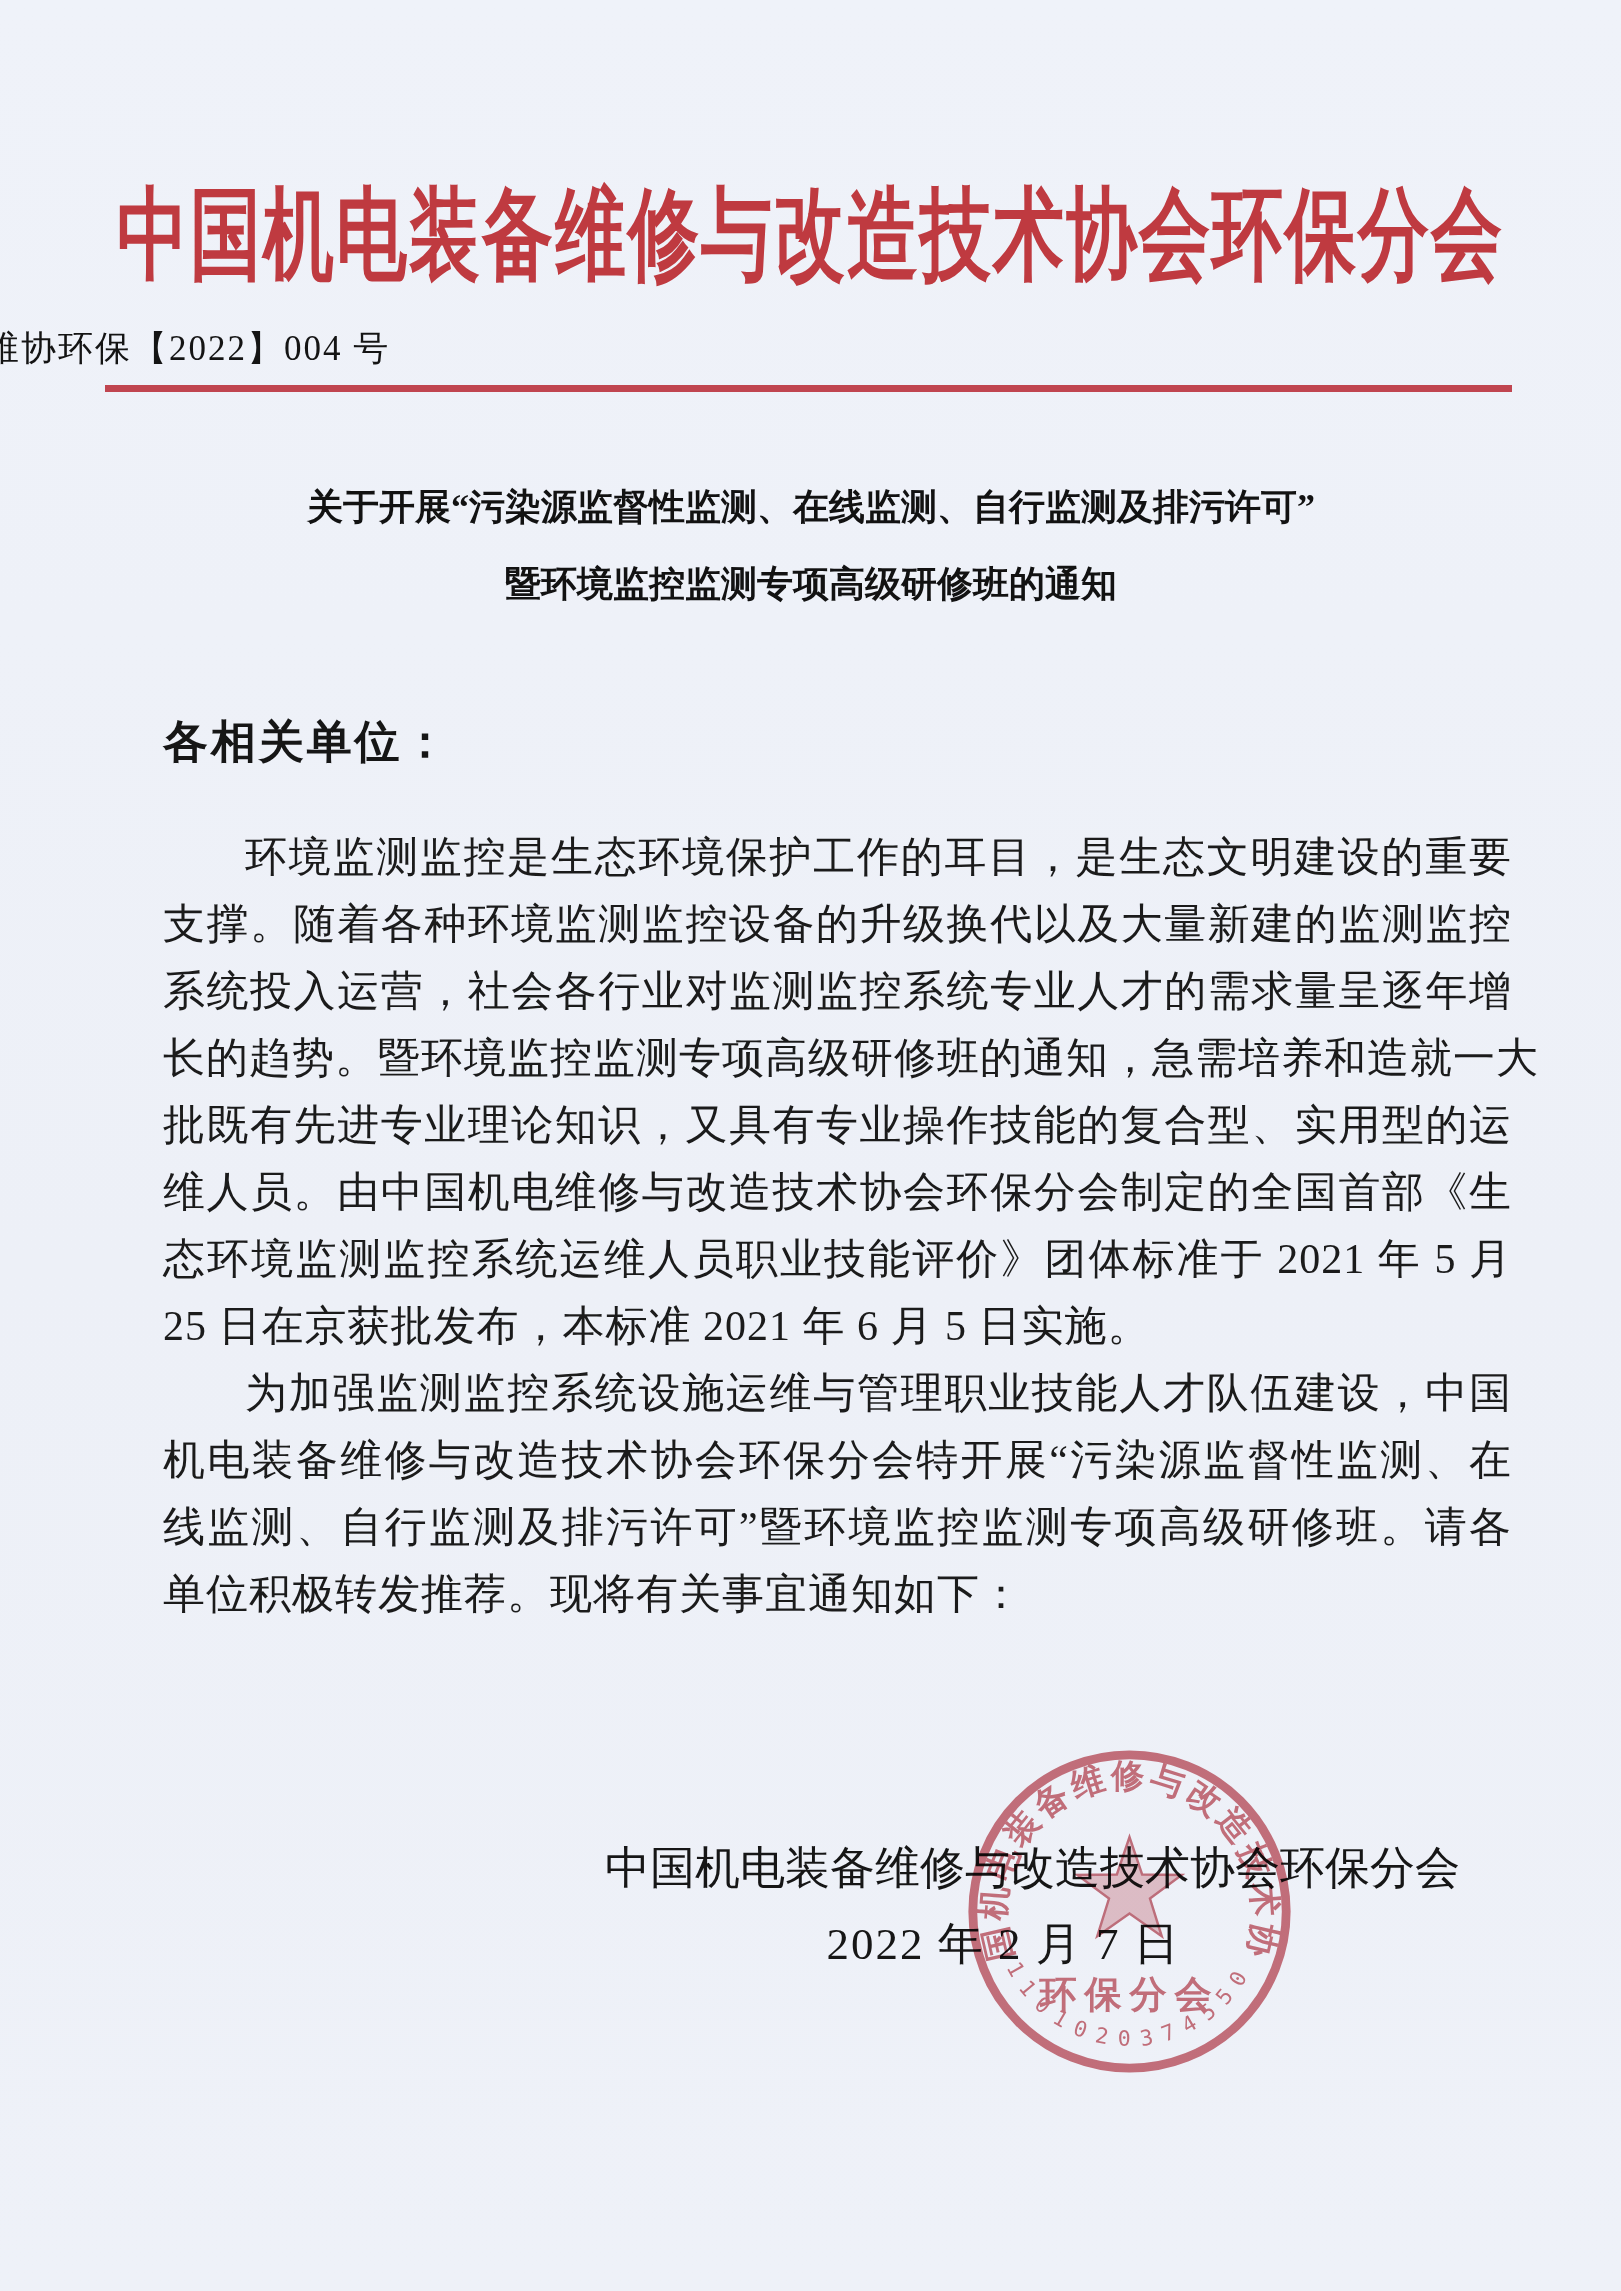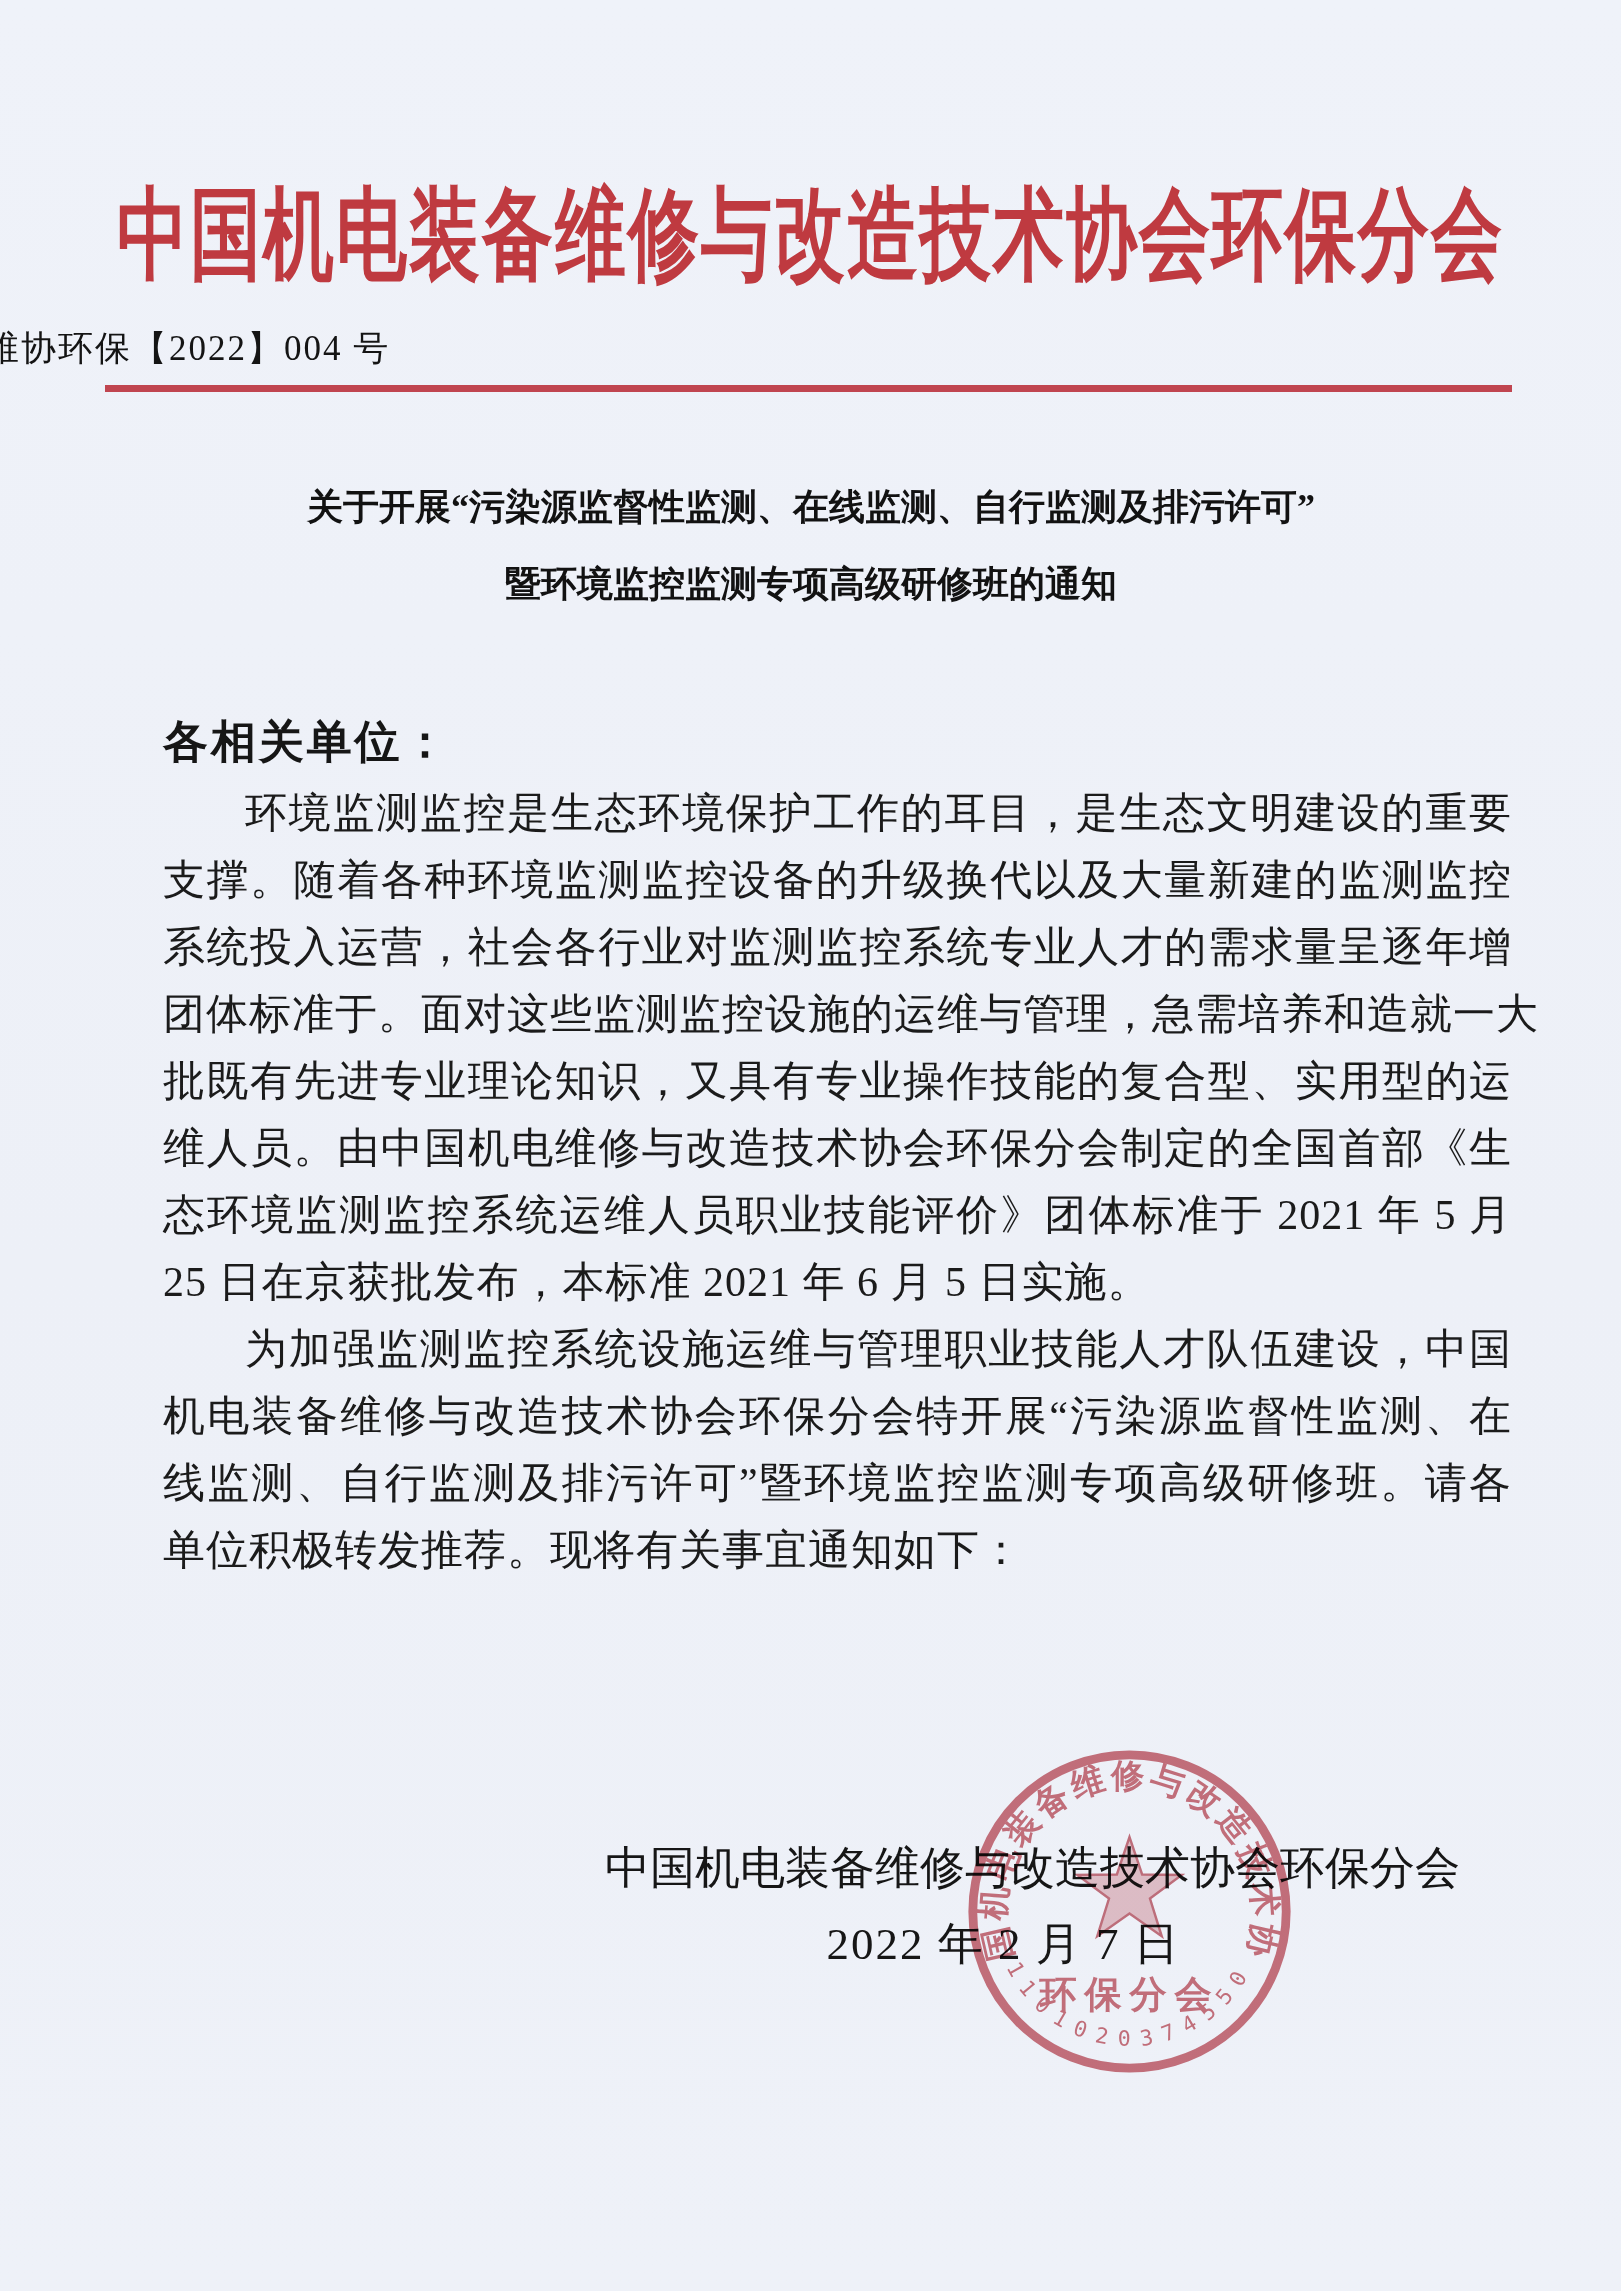--- a/index.html
+++ b/index.html
@@ -55,21 +55,21 @@
   
   .salutation {
     position: absolute;
     top: 712px; left: 163px;
     font-size: 45px; font-weight: bold;
     letter-spacing: 2.9px;
     color: #161616;
   }
   .body-text {
     position: absolute;
-    top: 780px; left: 163px; width: 1349px;
+    top: 824px; left: 163px; width: 1349px;
     font-size: 42px;
     color: #1b1b1b;
   }
   .body-line {
     line-height: 67px;
     height: 67px;
     text-align: justify;
     text-align-last: justify;
     letter-spacing: 1px;
     white-space: nowrap;
@@ -131,21 +131,21 @@
     <div>暨环境监控监测专项高级研修班的通知</div>
   </div>
 
   <div class="salutation">各相关单位：</div>
 
   <div class="body-text">
     <div>
         <div class="body-line indent">环境监测监控是生态环境保护工作的耳目，是生态文明建设的重要</div>
         <div class="body-line">支撑。随着各种环境监测监控设备的升级换代以及大量新建的监测监控</div>
         <div class="body-line">系统投入运营，社会各行业对监测监控系统专业人才的需求量呈逐年增</div>
-        <div class="body-line">团体标准于。面对这些监测监控设施的运维与管理，急需培养和造就一大</div>
+        <div class="body-line">长的趋势。暨环境监控监测专项高级研修班的通知，急需培养和造就一大</div>
         <div class="body-line">批既有先进专业理论知识，又具有专业操作技能的复合型、实用型的运</div>
         <div class="body-line">维人员。由中国机电维修与改造技术协会环保分会制定的全国首部《生</div>
         <div class="body-line">态环境监测监控系统运维人员职业技能评价》团体标准于 2021 年 5 月</div>
         <div class="body-line para-end">25 日在京获批发布，本标准 2021 年 6 月 5 日实施。</div>
       </div>
     <div>
         <div class="body-line indent">为加强监测监控系统设施运维与管理职业技能人才队伍建设，中国</div>
         <div class="body-line">机电装备维修与改造技术协会环保分会特开展“污染源监督性监测、在</div>
         <div class="body-line">线监测、自行监测及排污许可”暨环境监控监测专项高级研修班。请各</div>
         <div class="body-line para-end">单位积极转发推荐。现将有关事宜通知如下：</div>

